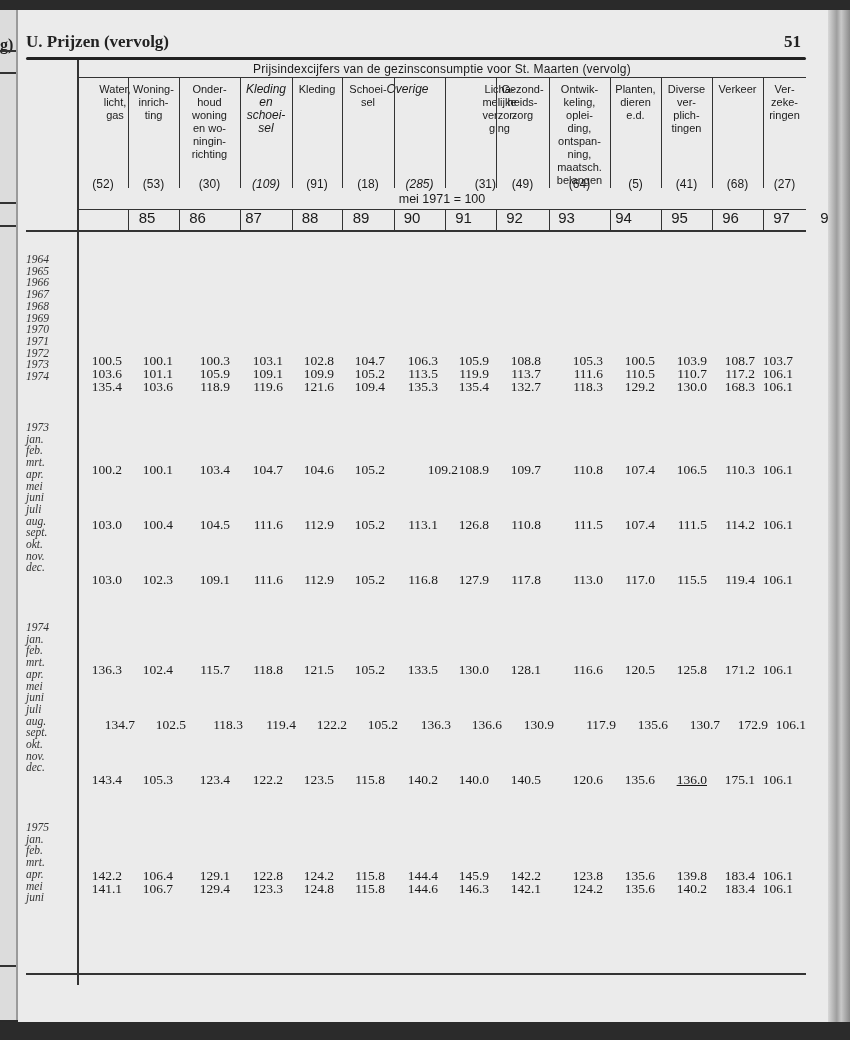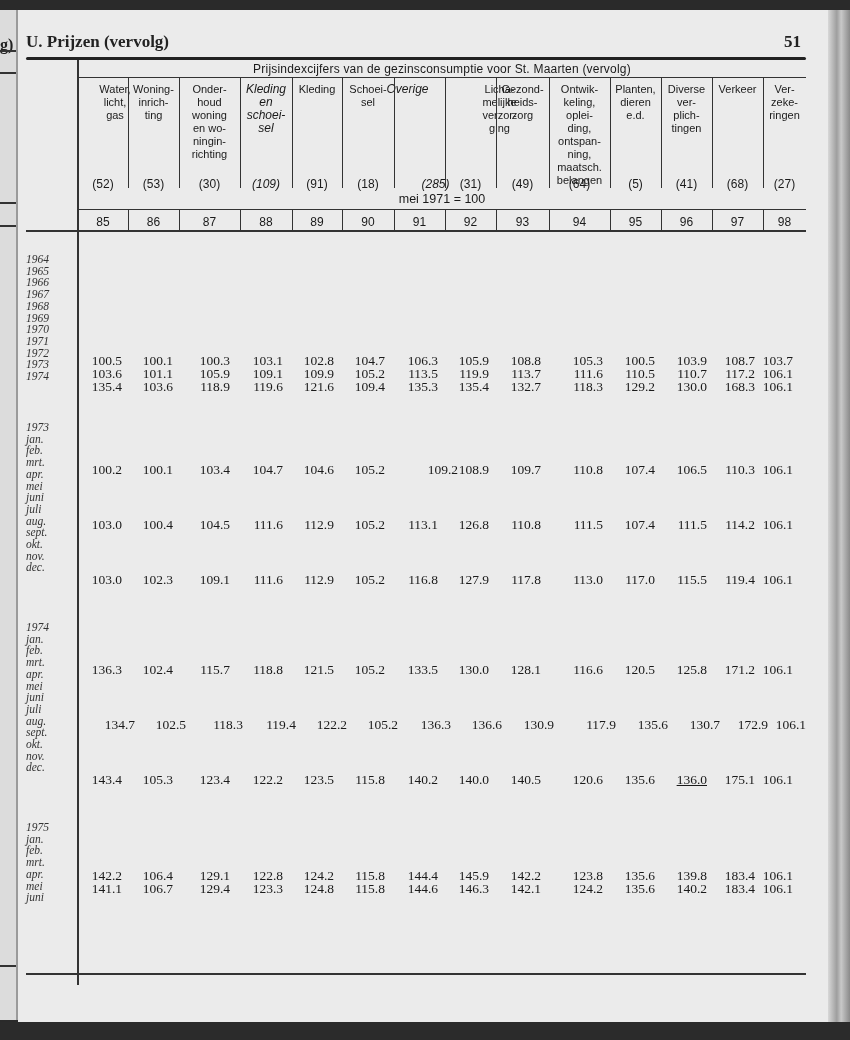--- a/index.html
+++ b/index.html
@@ -49,21 +49,21 @@
   }
   .colhead {
     position:absolute; top:73px; text-align:center; font-size:11px; line-height:13px;
   }
   .colhead.italic { font-style:italic; font-size:12px; }
   .weight {
     position:absolute; top:167px; text-align:center; font-size:12px;
   }
   .weight.italic { font-style:italic; }
   .colnum {
-    position:absolute; top:205px; text-align:center; font-size:12px;
+    position:absolute; top:199px; text-align:center; font-size:15px;padding-left:44px;
   }
   .vline { position:absolute; width:1px; background:#333; }
 
   .rowlabel {
     position:absolute; left:8px; font-family:"Liberation Serif", serif; font-style:italic;
     font-size:11.5px; line-height:11.7px; color:#333;
   }
   .datarow {
     position:absolute; left:60px; height:13px;
     font-family:"Liberation Serif", serif; font-size:13.5px; line-height:13px;
@@ -104,24 +104,24 @@
       <div class="colhead italic" style="left: 222px; width: 52px;"><span>Kleding</span><br><span>en</span><br><span>schoei-</span><br><span>sel</span></div>
       <div class="weight italic" style="left: 222px; width: 52px;">(109)</div>
       <div class="colnum" style="left: 222px; width: 52px;">88</div>
       <div class="colhead" style="left: 274px; width: 50px;"><span>Kleding</span></div>
       <div class="weight" style="left: 274px; width: 50px;">(91)</div>
       <div class="colnum" style="left: 274px; width: 50px;">89</div>
       <div class="colhead" style="left: 324px; width: 52px;"><span>Schoei-</span><br><span>sel</span></div>
       <div class="weight" style="left: 324px; width: 52px;">(18)</div>
       <div class="colnum" style="left: 324px; width: 52px;">90</div>
       <div class="colhead italic" style="left: 364px; width: 51px;"><span>Overige</span></div>
-      <div class="weight italic" style="left: 376px; width: 51px; margin-left: 16px;">(285)</div>
+      <div class="weight italic" style="left: 376px; width: 51px;">(285)</div>
       <div class="colnum" style="left: 376px; width: 51px;">91</div>
       <div class="colhead" style="left: 427px; width: 51px; margin-left: 29px;"><span>Licha-</span><br><span>melijke</span><br><span>verzor-</span><br><span>ging</span></div>
-      <div class="weight" style="left: 427px; width: 51px;">(31)</div>
+      <div class="weight" style="left: 427px; width: 51px; text-align: right;">(31)</div>
       <div class="colnum" style="left: 427px; width: 51px;">92</div>
       <div class="colhead" style="left: 478px; width: 53px;"><span>Gezond-</span><br><span>heids-</span><br><span>zorg</span></div>
       <div class="weight" style="left: 478px; width: 53px;">(49)</div>
       <div class="colnum" style="left: 478px; width: 53px;">93</div>
       <div class="colhead" style="left: 531px; width: 61px;"><span>Ontwik-</span><br><span>keling,</span><br><span>oplei-</span><br><span>ding,</span><br><span>ontspan-</span><br><span>ning,</span><br><span>maatsch.</span><br><span>belangen</span></div>
       <div class="weight" style="left: 531px; width: 61px;">(64)</div>
       <div class="colnum" style="left: 531px; width: 61px;">94</div>
       <div class="colhead" style="left: 592px; width: 51px;"><span>Planten,</span><br><span>dieren</span><br><span>e.d.</span></div>
       <div class="weight" style="left: 592px; width: 51px;">(5)</div>
       <div class="colnum" style="left: 592px; width: 51px;">95</div>

